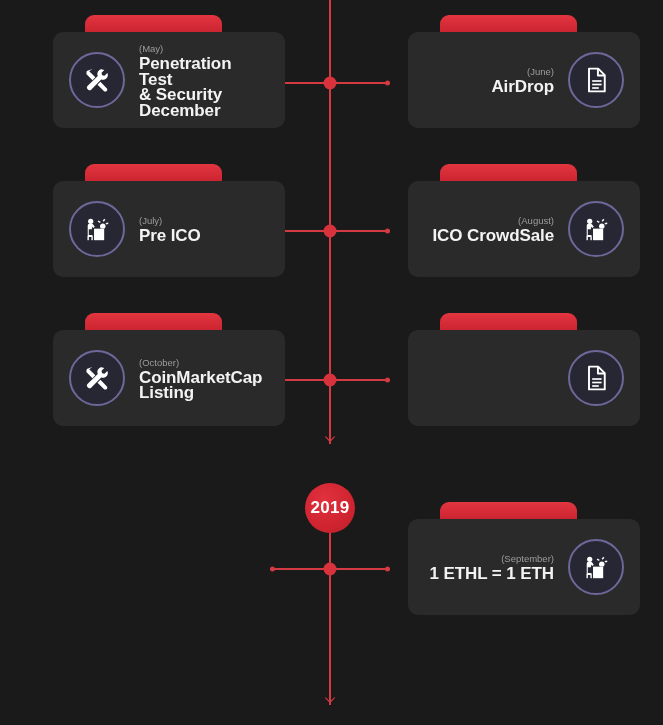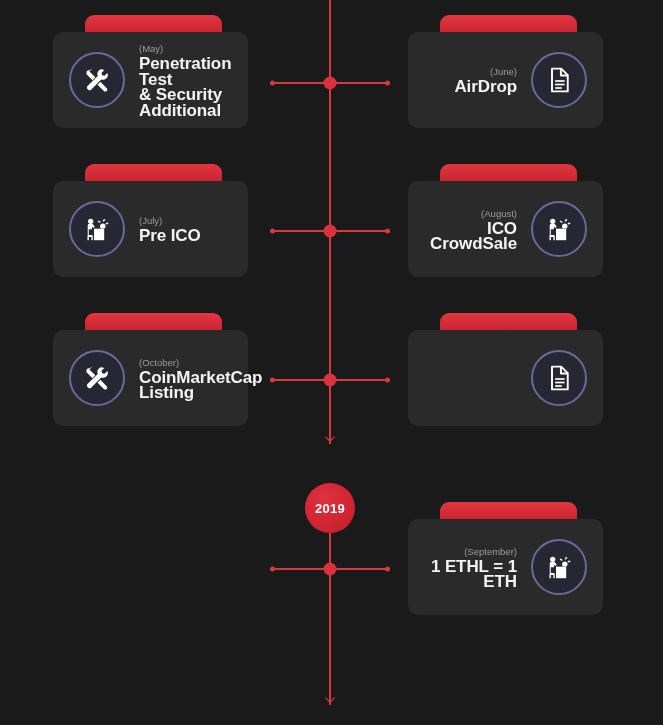--- a/index.html
+++ b/index.html
@@ -87,29 +87,29 @@
     top: 508px;
     width: 50px;
     height: 50px;
     border-radius: 50%;
     background: radial-gradient(circle at 38% 32%, #e0313d 0%, #cf2430 62%, #b81f2a 100%);
     transform: translate(-50%, -50%);
     display: flex;
     align-items: center;
     justify-content: center;
     color: #ffffff;
-    font-size: 13px;
+    font-size: 17px;
     font-weight: bold;
     letter-spacing: 0.3px;
   }
 
   
   .milestone {
     position: absolute;
-    width: 195px;
+    width: 232px;
     height: 96px;
   }
   .milestone.left  { left: 53px; }
   .milestone.right { left: 408px; }
 
   .tab {
     position: absolute;
     top: -17px;
     left: 32px;
     width: 137px;
@@ -234,21 +234,21 @@
           <path d="M11.6 3.9 4.9 6.4l-.6 3.6 7.4 7.4 3.4-3.4-7.4-7.4z" opacity="0"></path>
           <path d="M10.7 3.4 4.3 5.8l-.5 3.4 7 7 3.3-3.3-7-7z"></path>
           <path d="M19.9 18.1l-3.3 3.3 7.2 7.2c.9.9 2.4.9 3.3 0 .9-.9.9-2.4 0-3.3l-7.2-7.2z"></path>
         </svg>
       </div>
       <div class="card-text">
         <div class="month">(May)</div>
         <div class="title">
           <div>Penetration Test</div>
           <div>&amp; Security</div>
-          <div>Additional</div>
+          <div>December</div>
         </div>
       </div>
     </div>
   </div>
 
   <div class="milestone right" style="top:32px">
     <div class="tab"></div>
     <div class="card">
       <div class="icon-circle">
         <svg viewBox="0 0 32 32" aria-hidden="true">

